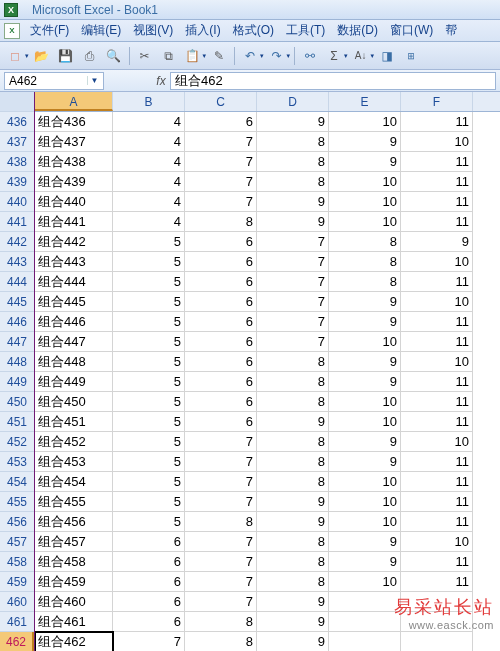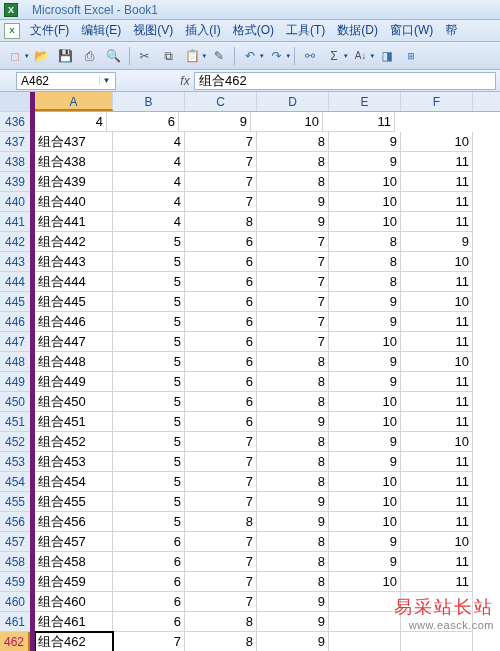--- a/index.html
+++ b/index.html
@@ -12,28 +12,28 @@
 .menubar { height: 22px; background: linear-gradient(#e6eefa,#d8e4f5); display: flex; align-items: center; padding: 0 4px; border-bottom: 1px solid #9db5d6; }
 .menubar .micon { width: 16px; height: 16px; background: #fff; border: 1px solid #8a8; margin-right: 4px; display:flex;align-items:center;justify-content:center;color:#2a7f3e;font-size:8px;font-weight:bold; }
 .menubar .mitem { padding: 0 6px; color: #15428b; cursor: default; white-space: nowrap; }
 
 .toolbar { height: 28px; background: linear-gradient(#e6eefa,#d0ddf0); display: flex; align-items: center; padding: 0 4px; border-bottom: 1px solid #a4b8d8; gap: 2px; }
 .toolbar .tbtn { width: 22px; height: 22px; border: 1px solid transparent; display: flex; align-items: center; justify-content: center; font-size: 12px; color: #555; border-radius: 2px; }
 .toolbar .sep { width: 1px; height: 18px; background: #a0b4d0; margin: 0 2px; }
 .toolbar .drop { font-size: 7px; color: #15428b; margin-left: -3px; }
 
 .formulabar { height: 22px; background: linear-gradient(#eef4fc,#dce8f7); display: flex; align-items: center; border-bottom: 1px solid #a4b8d8; }
-.name-box { width: 100px; height: 18px; background: #fff; border: 1px solid #9db5d6; margin: 0 16px; display: flex; align-items: center; }
+.name-box { width: 100px; height: 18px; background: #fff; border: 1px solid #9db5d6; margin: 0 4px; display: flex; align-items: center; }
 .name-box input { border:none; width: 82px; font-size: 12px; padding: 0 4px; outline: none; }
 .name-box .dd { width: 14px; text-align: center; color: #15428b; border-left: 1px solid #cdd; font-size: 8px; }
 .fx { width: 18px; text-align: center; color: #555; font-style: italic; margin-left: 44px; }
 .formula-val { flex: 1; height: 18px; background: #fff; border: 1px solid #9db5d6; margin-right: 4px; padding: 0 4px; font-size: 13px; display: flex; align-items: center; }
 
 .sheet { position: relative; display: flex; height: 559px; }
-.rownums { width: 35px; background: #e4ecf7; border-right: 5px solid #701a75; }
+.rownums { width: 35px; background: #e4ecf7; border-right: 1px solid #701a75; }
 .rownum { height: 20px; border-bottom: 1px solid #c8d6e8; color: #1f4e9b; text-align: center; line-height: 20px; font-size: 12px; cursor: default; }
 .rownum.sel { background: #f4c978; color: #be185d; border-right: 2px solid #c08020; }
 
 .gridwrap { flex: 1; overflow: hidden; }
 .colhdrs { display: flex; height: 20px; background: #e4ecf7; border-bottom: 1px solid #9db5d6; }
 .colhdr { border-right: 1px solid #c8d6e8; color: #1f4e9b; text-align: center; line-height: 20px; font-size: 12px; cursor: default; }
 .colhdr.sel { background: #f4c978; border-bottom: 2px solid #c08020; }
 .cA { width: 78px; } .cB { width: 72px; } .cC { width: 72px; } .cD { width: 72px; } .cE { width: 72px; } .cF { width: 72px; }
 
 .rows { }
@@ -140,20 +140,21 @@
     <div class="colhdrs" id="colhdrs">
         <div class="colhdr cA sel">A</div>
         <div class="colhdr cB">B</div>
         <div class="colhdr cC">C</div>
         <div class="colhdr cD">D</div>
         <div class="colhdr cE">E</div>
         <div class="colhdr cF">F</div>
       </div>
     <div class="rows" id="rows">
         <div class="row">
+          <div class="cell txt cA">组合436</div>
           <div class="cell num cB">4</div>
           <div class="cell num cC">6</div>
           <div class="cell num cD">9</div>
           <div class="cell num cE">10</div>
           <div class="cell num cF">11</div>
         </div>
         <div class="row">
           <div class="cell txt cA">组合437</div>
           <div class="cell num cB">4</div>
           <div class="cell num cC">7</div>

